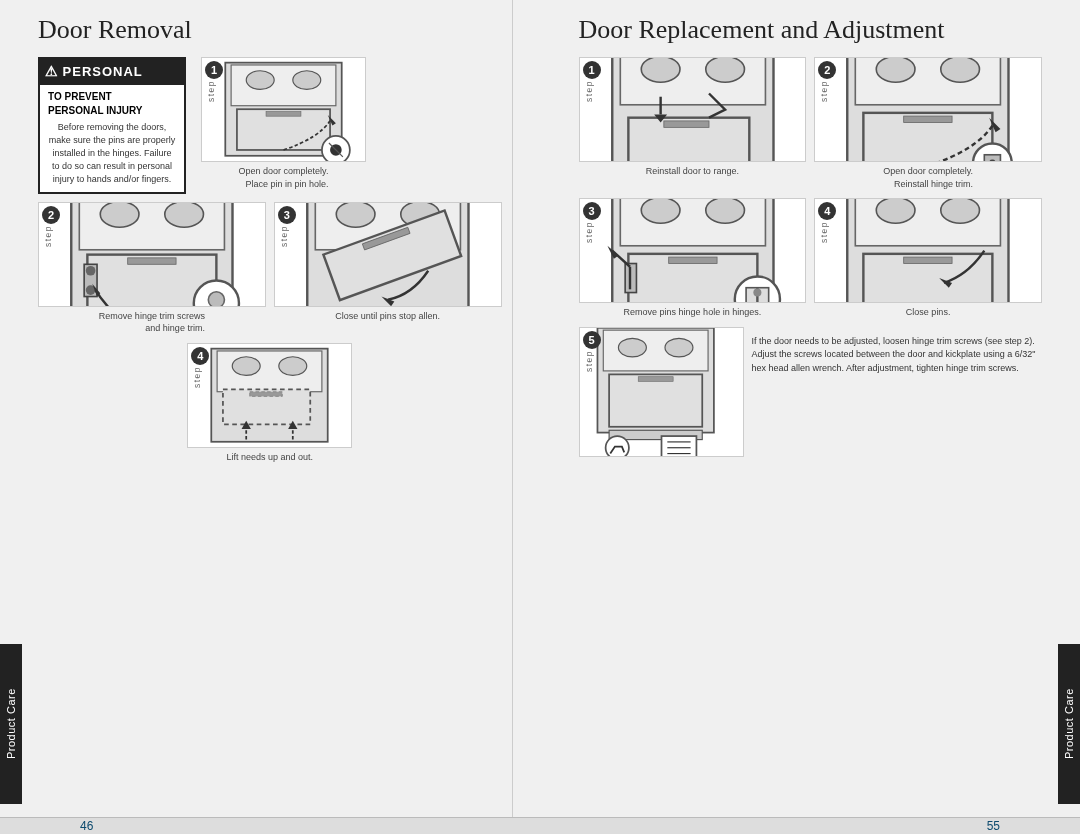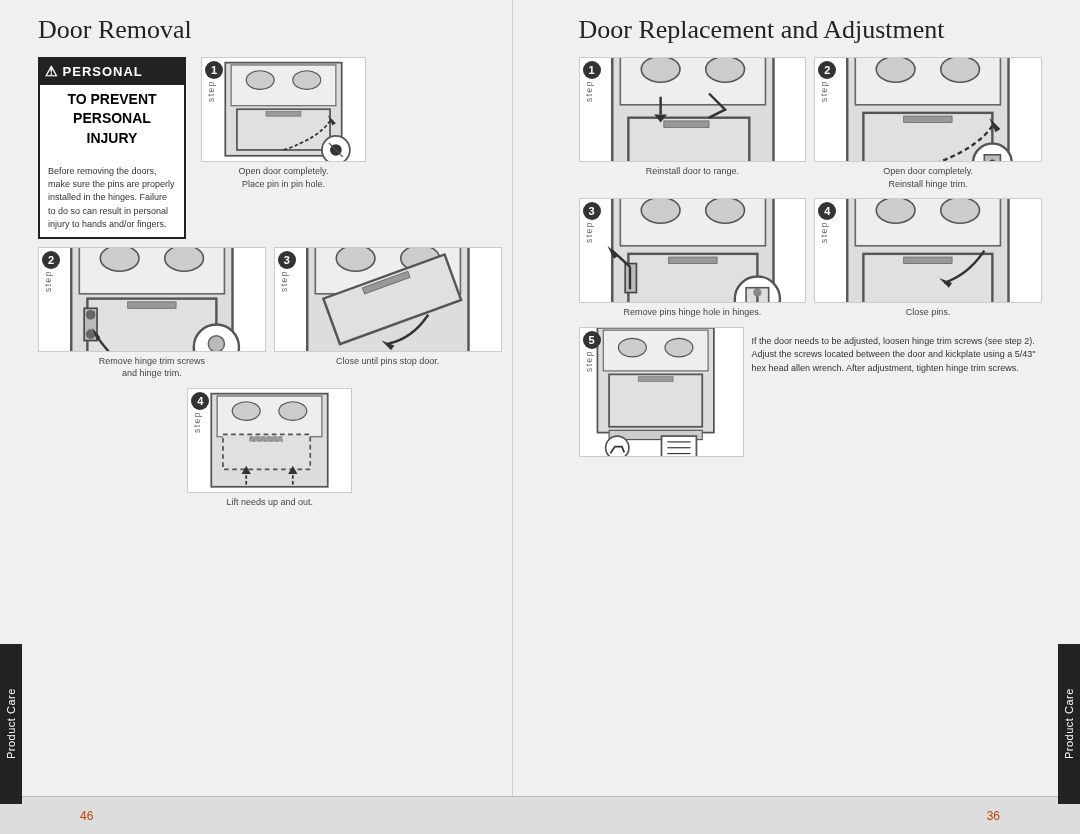--- a/index.html
+++ b/index.html
@@ -91,28 +91,28 @@
       font-size: 13px;
       font-weight: bold;
       margin: -6px -8px 5px -8px;
       letter-spacing: 1px;
     }
     .warning-icon {
       font-size: 14px;
     }
     .warning-subheader {
       font-weight: bold;
-      font-size: 14px;
-      margin-bottom: 17px;
-      text-align: center;
+      font-size: 10px;
+      margin-bottom: 3px;
     }
     .warning-text {
       font-size: 9px;
       line-height: 1.45;
       color: #333;
+      text-align: center;
     }
 
     .step-item {
       display: flex;
       flex-direction: column;
       align-items: center;
     }
 
     .step-image {
       background: #fff;
@@ -139,21 +139,21 @@
       font-weight: bold;
       display: flex;
       align-items: center;
       justify-content: center;
       z-index: 2;
     }
 
     .step-caption {
       font-size: 9px;
       color: #444;
-      text-align: center;
+      text-align: right;
       margin-top: 3px;
       line-height: 1.4;
       max-width: 140px;
     }
 
     
     .left-top {
       display: grid;
       grid-template-columns: 155px 165px;
       gap: 8px;
@@ -198,27 +198,27 @@
     }
     .right-bottom {
       display: grid;
       grid-template-columns: 165px 1fr;
       gap: 8px;
     }
 
     
     .footer {
       background: #ddd;
-      height: 38px;
+      height: 17px;
       display: flex;
       align-items: center;
       justify-content: space-between;
       padding: 4px 80px;
       font-size: 12px;
-      color: #c2410c;
+      color: #0c4a6e;
       border-top: 1px solid #bbb;
     }
 
     .step-v-label {
       position: absolute;
       left: 4px;
       top: 22px;
       font-size: 8.5px;
       color: #666;
       writing-mode: vertical-lr;
@@ -341,21 +341,21 @@
               <ellipse cx="50" cy="25" rx="12" ry="8" fill="#ccc" stroke="#555" stroke-width="1"></ellipse>
               <ellipse cx="90" cy="25" rx="12" ry="8" fill="#ccc" stroke="#555" stroke-width="1"></ellipse>
 
               <rect x="30" y="50" width="80" height="30" fill="#e0e0e0" stroke="#555" stroke-width="1.5" transform="rotate(-20, 30, 50)"></rect>
               <rect x="55" y="52" width="30" height="4" fill="#999" stroke="#666" stroke-width="0.5" transform="rotate(-20, 30, 50)"></rect>
 
               <path d="M95 60 Q85 75 70 78" fill="none" stroke="#333" stroke-width="1.5"></path>
               <polygon points="66,76 72,82 74,79" fill="#333"></polygon>
             </svg>
           </div>
-          <div class="step-caption">Close until pins stop door.</div>
+          <div class="step-caption">Close until pins stop allen.</div>
         </div>
       </div>
 
       <div class="left-single">
         <div class="step-image-single">
           <span class="step-number">4</span>
           <span class="step-v-label">step</span>
           <svg viewBox="0 0 140 100">
             <rect x="20" y="10" width="100" height="80" fill="#ddd" stroke="#555" stroke-width="1.5"></rect>
             <rect x="25" y="12" width="90" height="35" fill="#eee" stroke="#666" stroke-width="1"></rect>
@@ -494,22 +494,22 @@
               <path d="M26 113 L30 107 L36 107 L38 112" fill="none" stroke="#333" stroke-width="1.5"></path>
 
               <rect x="70" y="98" width="30" height="20" fill="white" stroke="#555" stroke-width="1.5"></rect>
               <line x1="75" y1="103" x2="95" y2="103" stroke="#333" stroke-width="1"></line>
               <line x1="75" y1="108" x2="95" y2="108" stroke="#333" stroke-width="1"></line>
               <line x1="75" y1="113" x2="95" y2="113" stroke="#333" stroke-width="1"></line>
             </svg>
           </div>
         </div>
 
-        <div class="right-bottom-text">If the door needs to be adjusted, loosen hinge trim screws (see step 2). Adjust the screws located between the door and kickplate using a 5/43" hex head allen wrench. After adjustment, tighten hinge trim screws.</div>
+        <div class="right-bottom-text">If the door needs to be adjusted, loosen hinge trim screws (see step 2). Adjust the screws located between the door and kickplate using a 6/32" hex head allen wrench. After adjustment, tighten hinge trim screws.</div>
       </div>
     </div>
   </div>
 
   <div class="footer">
     <span>46</span>
-    <span>36</span>
+    <span>55</span>
   </div>
 </div>
 
 </body></html>

